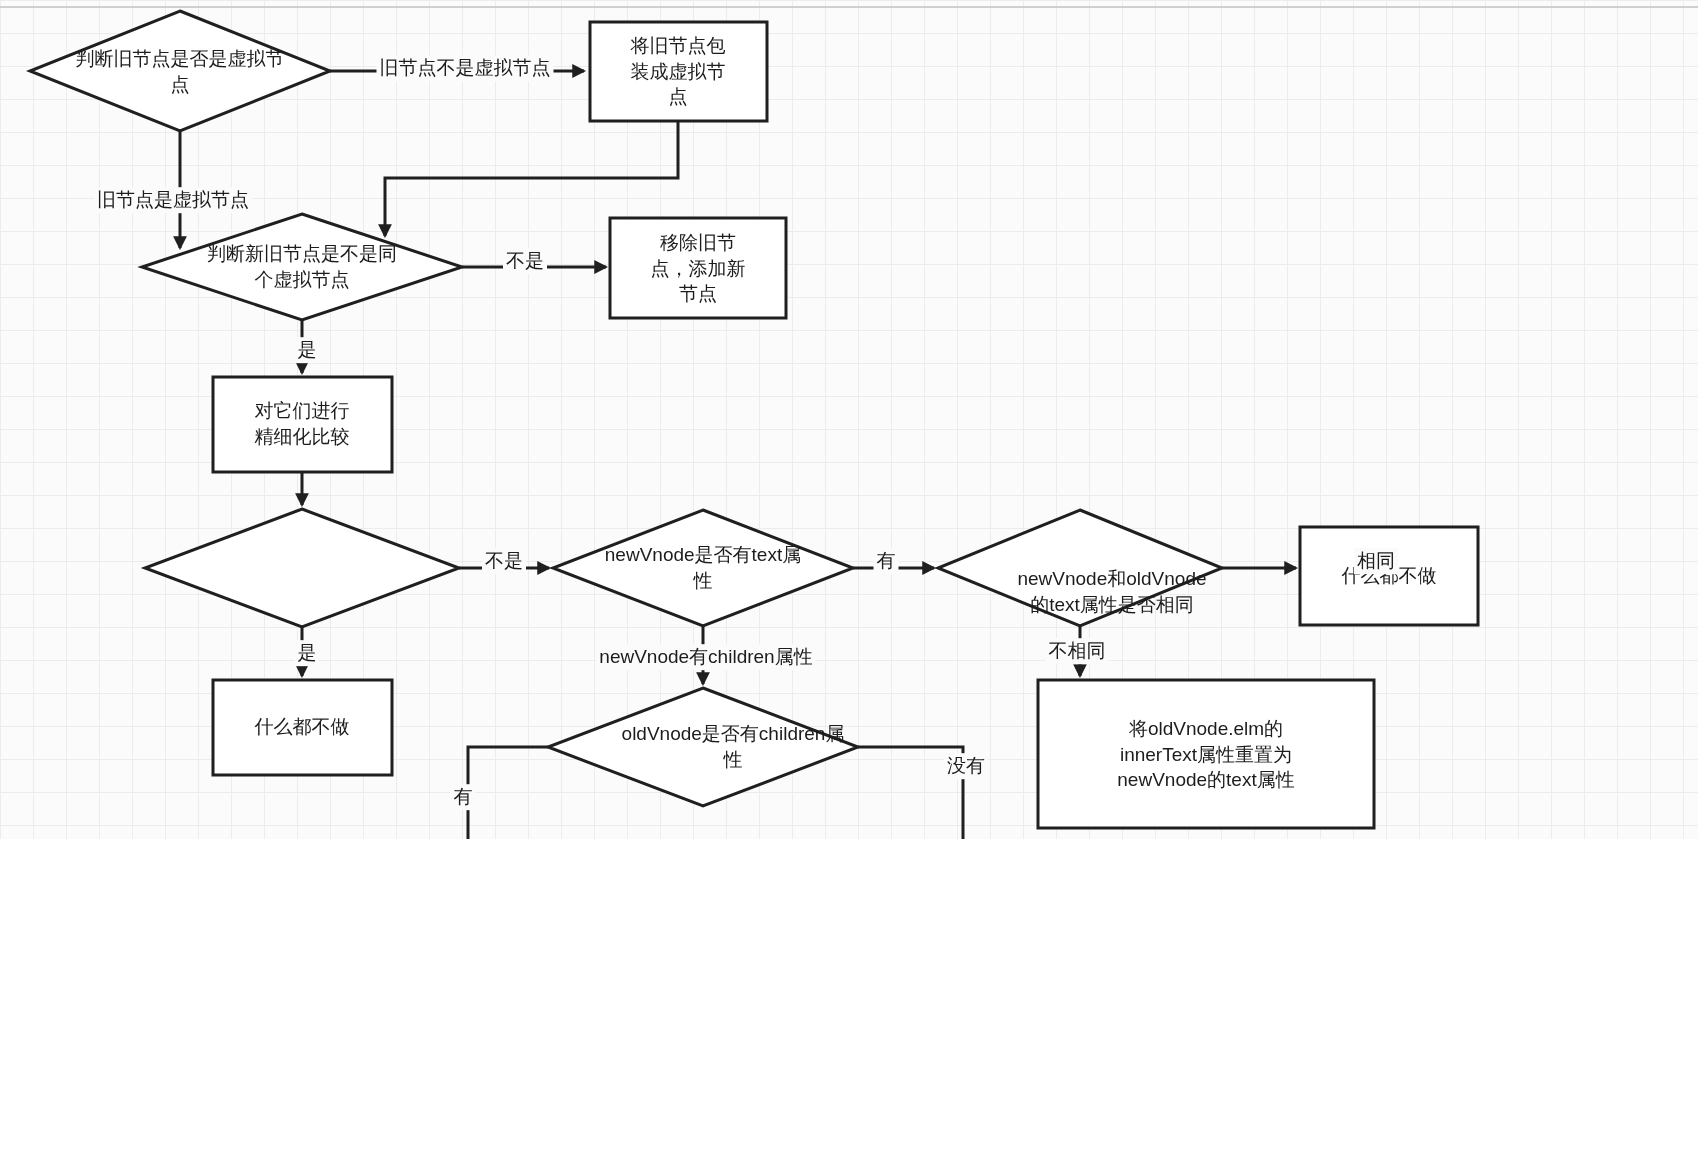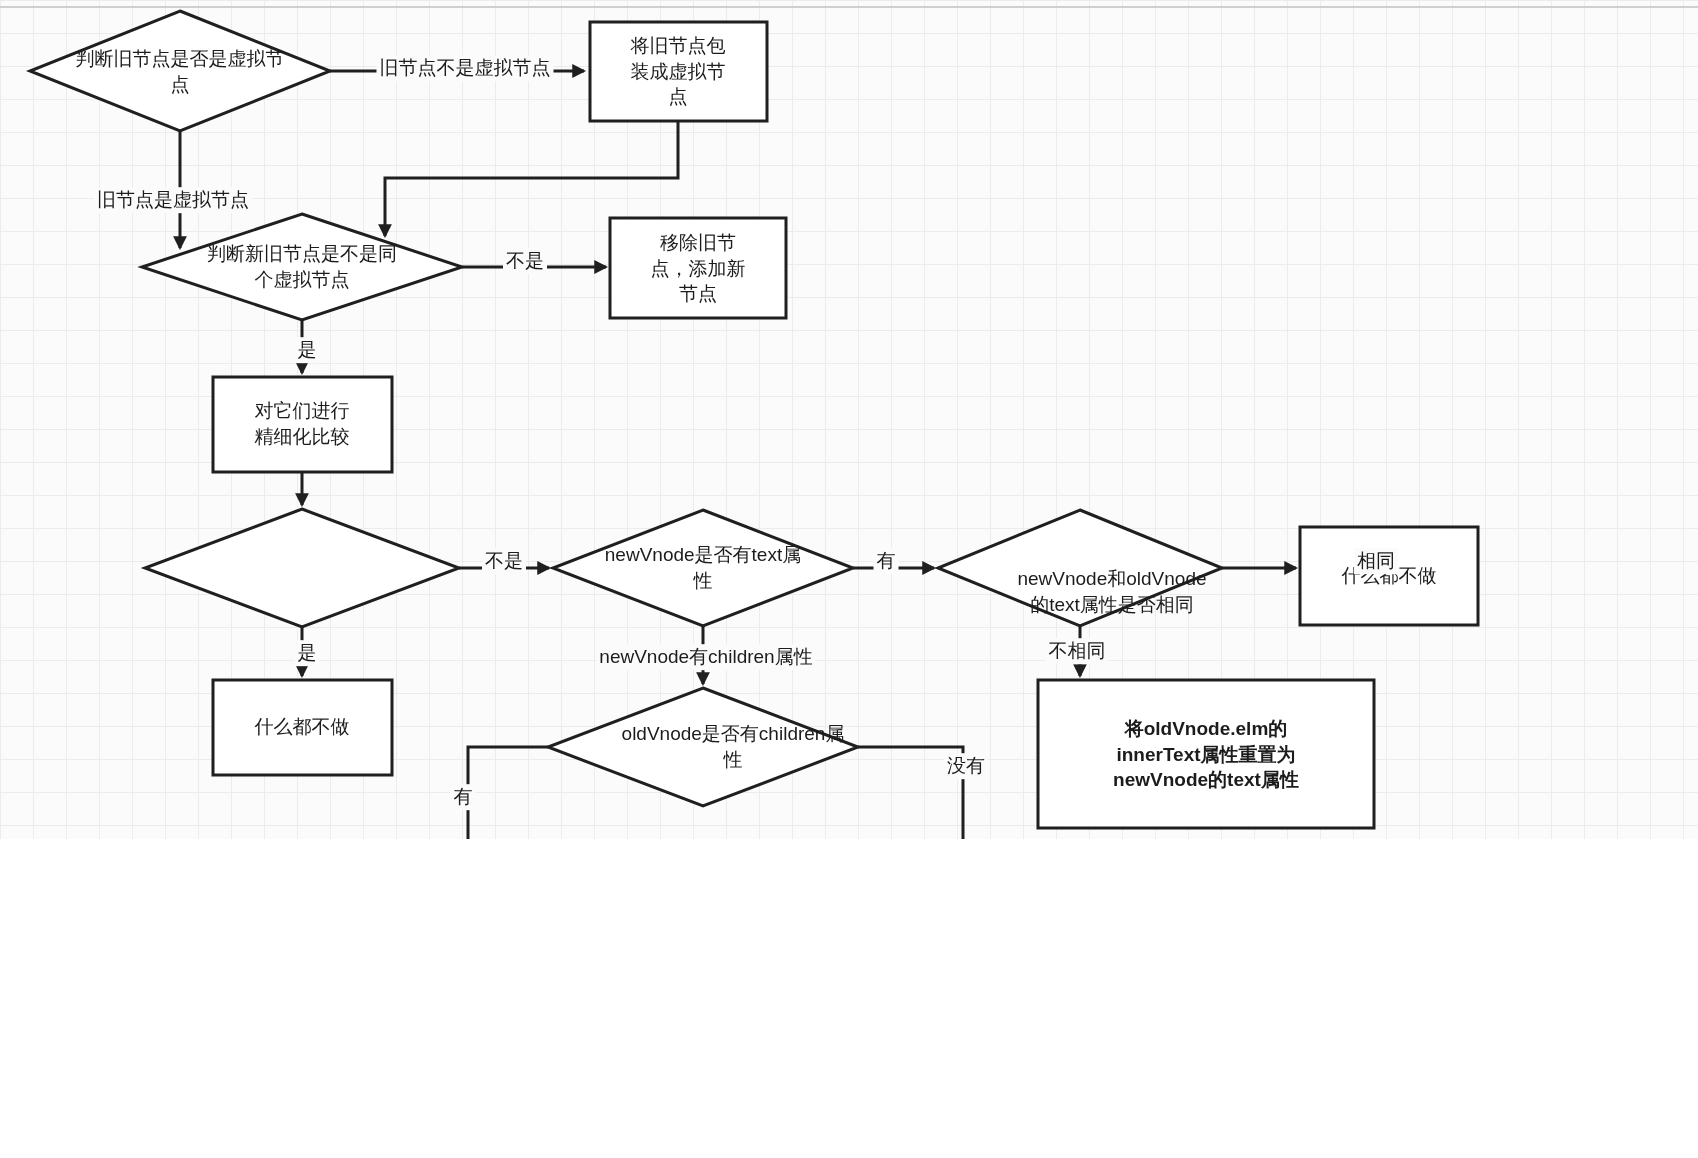--- a/index.html
+++ b/index.html
@@ -86,21 +86,21 @@
 点，添加新
 节点</div>
   <div class="lbl" style="left:302px;  top:424px;">对它们进行
 精细化比较</div>
   <div class="lbl" style="left:302px;  top:727px;">什么都不做</div>
   <div class="lbl" style="left:703px;  top:568px;">newVnode是否有text属
 性</div>
   <div class="lbl" style="left:1112px; top:568px;margin-top:24px;">newVnode和oldVnode
 的text属性是否相同</div>
   <div class="lbl" style="left:1389px; top:576px;">什么都不做</div>
-  <div class="lbl" style="left:1206px; top:754px;font-weight:bold;">将oldVnode.elm的
+  <div class="lbl" style="left:1206px; top:754px;">将oldVnode.elm的
 innerText属性重置为
 newVnode的text属性</div>
   <div class="lbl" style="left:733px;  top:747px;">oldVnode是否有children属
 性</div>
   <div class="lbl" style="left:468px;  top:955px;">进行更精细
 化的diff算法</div>
 
   <div class="lbl edge-lbl" style="left:465px;  top:68px;">旧节点不是虚拟节点</div>
   <div class="lbl edge-lbl" style="left:173px;  top:200px;">旧节点是虚拟节点</div>
   <div class="lbl edge-lbl" style="left:525px;  top:261px;">不是</div>

